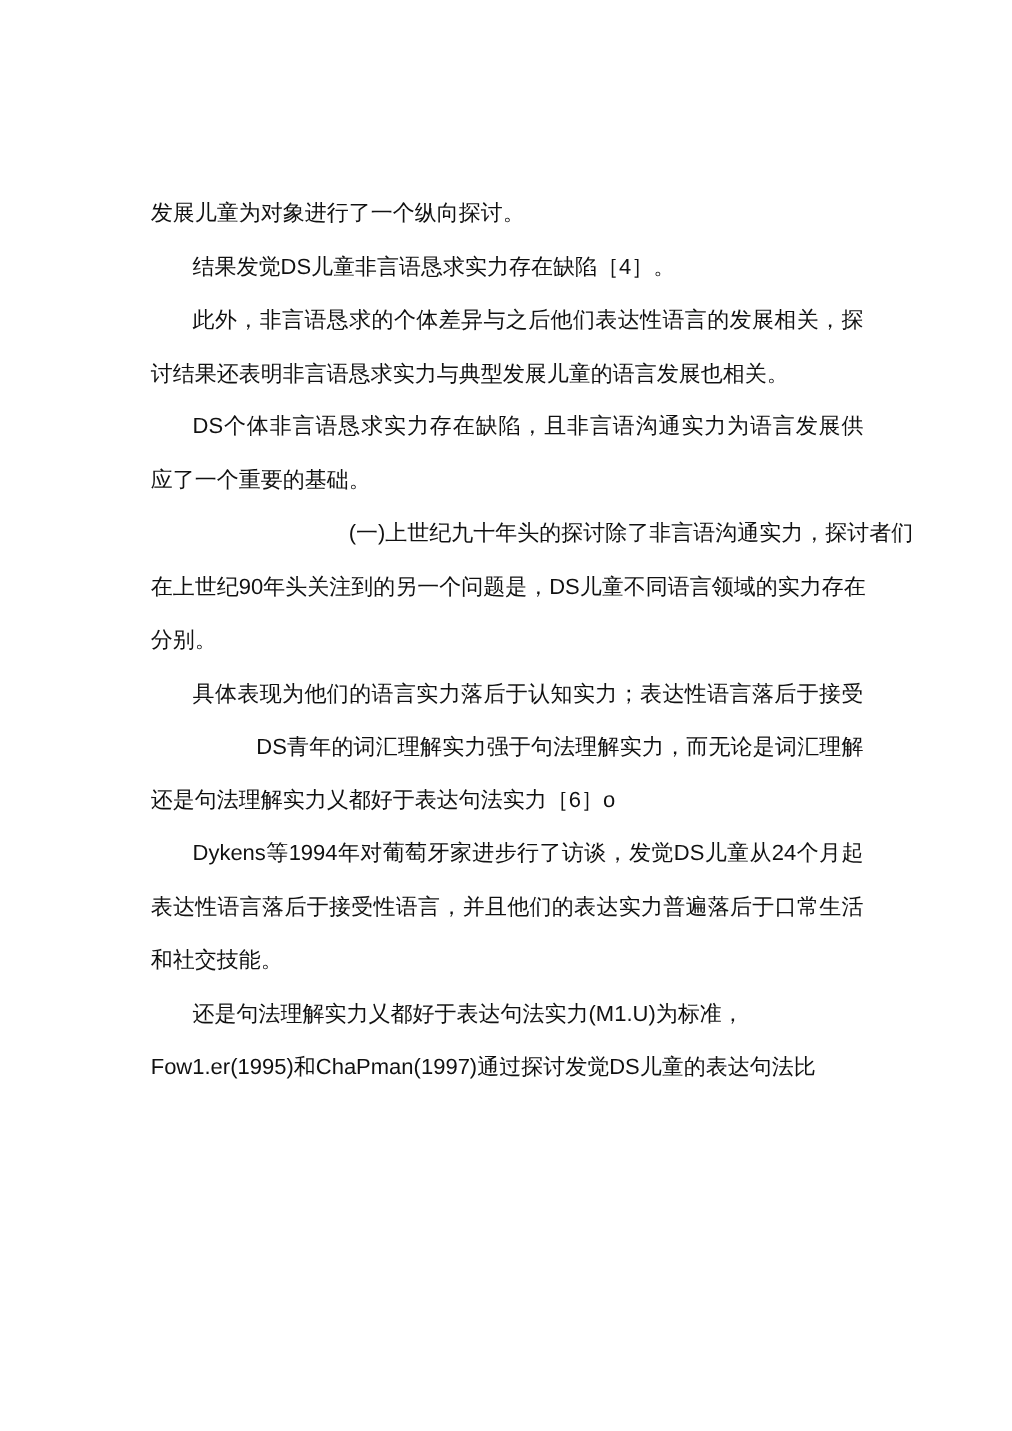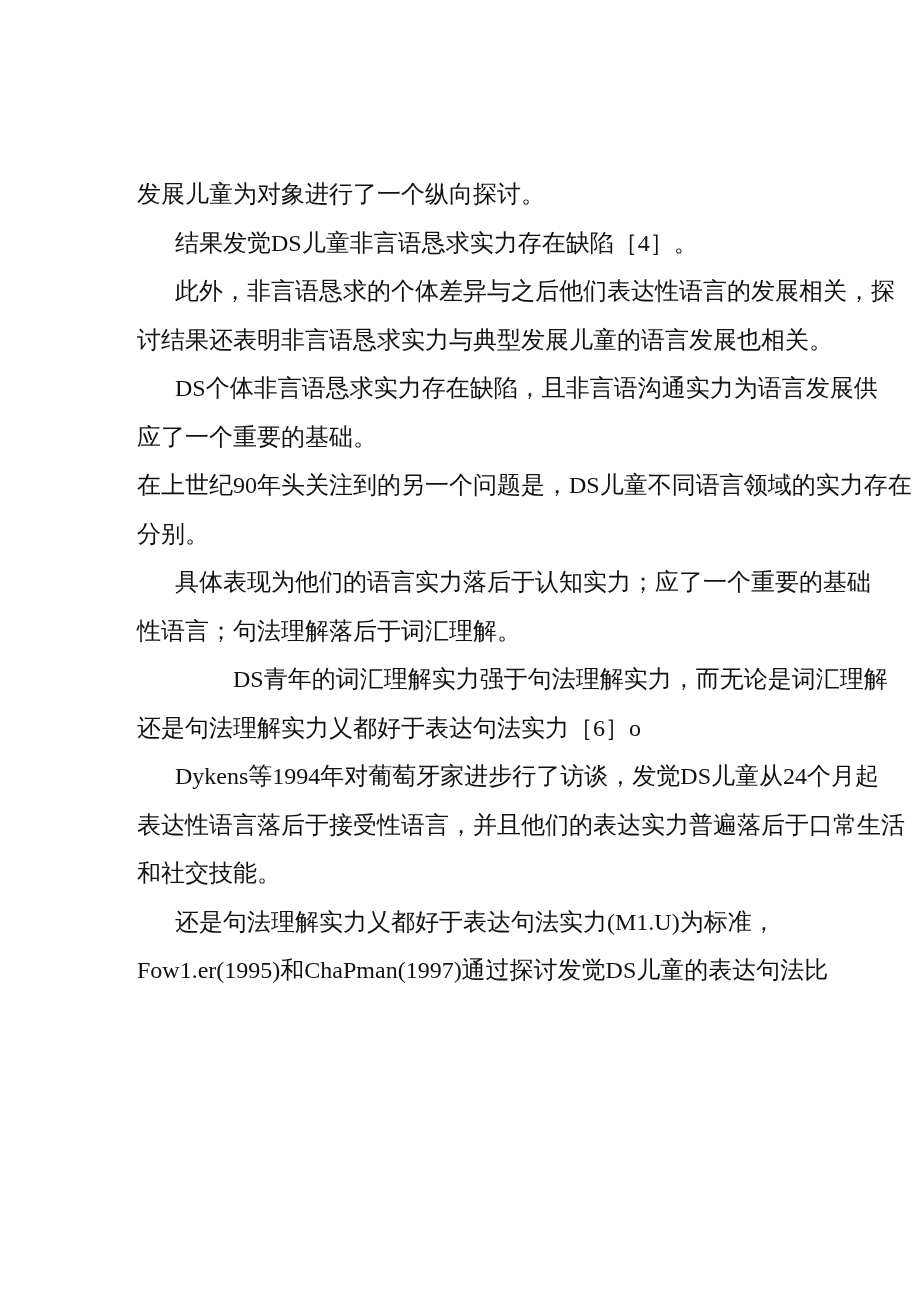--- a/index.html
+++ b/index.html
@@ -2,22 +2,22 @@
 <html><head>
   <meta charset="utf-8">
   <style>
     html, body { margin: 0; padding: 0; background: #ffffff; }
     body { width: 920px; height: 1301px; position: relative; overflow: hidden; }
     .page {
       position: absolute;
       left: 137px;
       top: 170px;
       width: 648px;
-      font-family: Liberation Serif, serif;
-      font-size: 24px;
+      font-family: Liberation Sans, sans-serif;
+      font-size: 20px;
       color: #111111;
       line-height: 48.5px;
     }
     .line {
       height: 48.5px;
       white-space: nowrap;
       overflow: visible;
     }
     .line.justify {
       text-align: justify;
@@ -30,24 +30,24 @@
 </head>
 <body>
 
 <div class="page">
   <div class="line">发展儿童为对象进行了一个纵向探讨。</div>
   <div class="line indent1">结果发觉DS儿童非言语恳求实力存在缺陷［4］。</div>
   <div class="line indent1 justify">此外，非言语恳求的个体差异与之后他们表达性语言的发展相关，探</div>
   <div class="line">讨结果还表明非言语恳求实力与典型发展儿童的语言发展也相关。</div>
   <div class="line indent1 justify">DS个体非言语恳求实力存在缺陷，且非言语沟通实力为语言发展供</div>
   <div class="line">应了一个重要的基础。</div>
+  <div class="line indent3 justify">(一)上世纪九十年头的探讨除了非言语沟通实力，探讨者们</div>
   <div class="line justify">在上世纪90年头关注到的另一个问题是，DS儿童不同语言领域的实力存在</div>
   <div class="line">分别。</div>
-  <div class="line indent1 justify">具体表现为他们的语言实力落后于认知实力；应了一个重要的基础</div>
-  <div class="line">性语言；句法理解落后于词汇理解。</div>
+  <div class="line indent1 justify">具体表现为他们的语言实力落后于认知实力；表达性语言落后于接受</div>
   <div class="line indent2 justify">DS青年的词汇理解实力强于句法理解实力，而无论是词汇理解</div>
   <div class="line">还是句法理解实力乂都好于表达句法实力［6］o</div>
   <div class="line indent1 justify">Dykens等1994年对葡萄牙家进步行了访谈，发觉DS儿童从24个月起</div>
   <div class="line justify">表达性语言落后于接受性语言，并且他们的表达实力普遍落后于口常生活</div>
   <div class="line">和社交技能。</div>
   <div class="line indent1">还是句法理解实力乂都好于表达句法实力(M1.U)为标准，</div>
   <div class="line">Fow1.er(1995)和ChaPman(1997)通过探讨发觉DS儿童的表达句法比</div>
 </div>
 
 </body></html>

